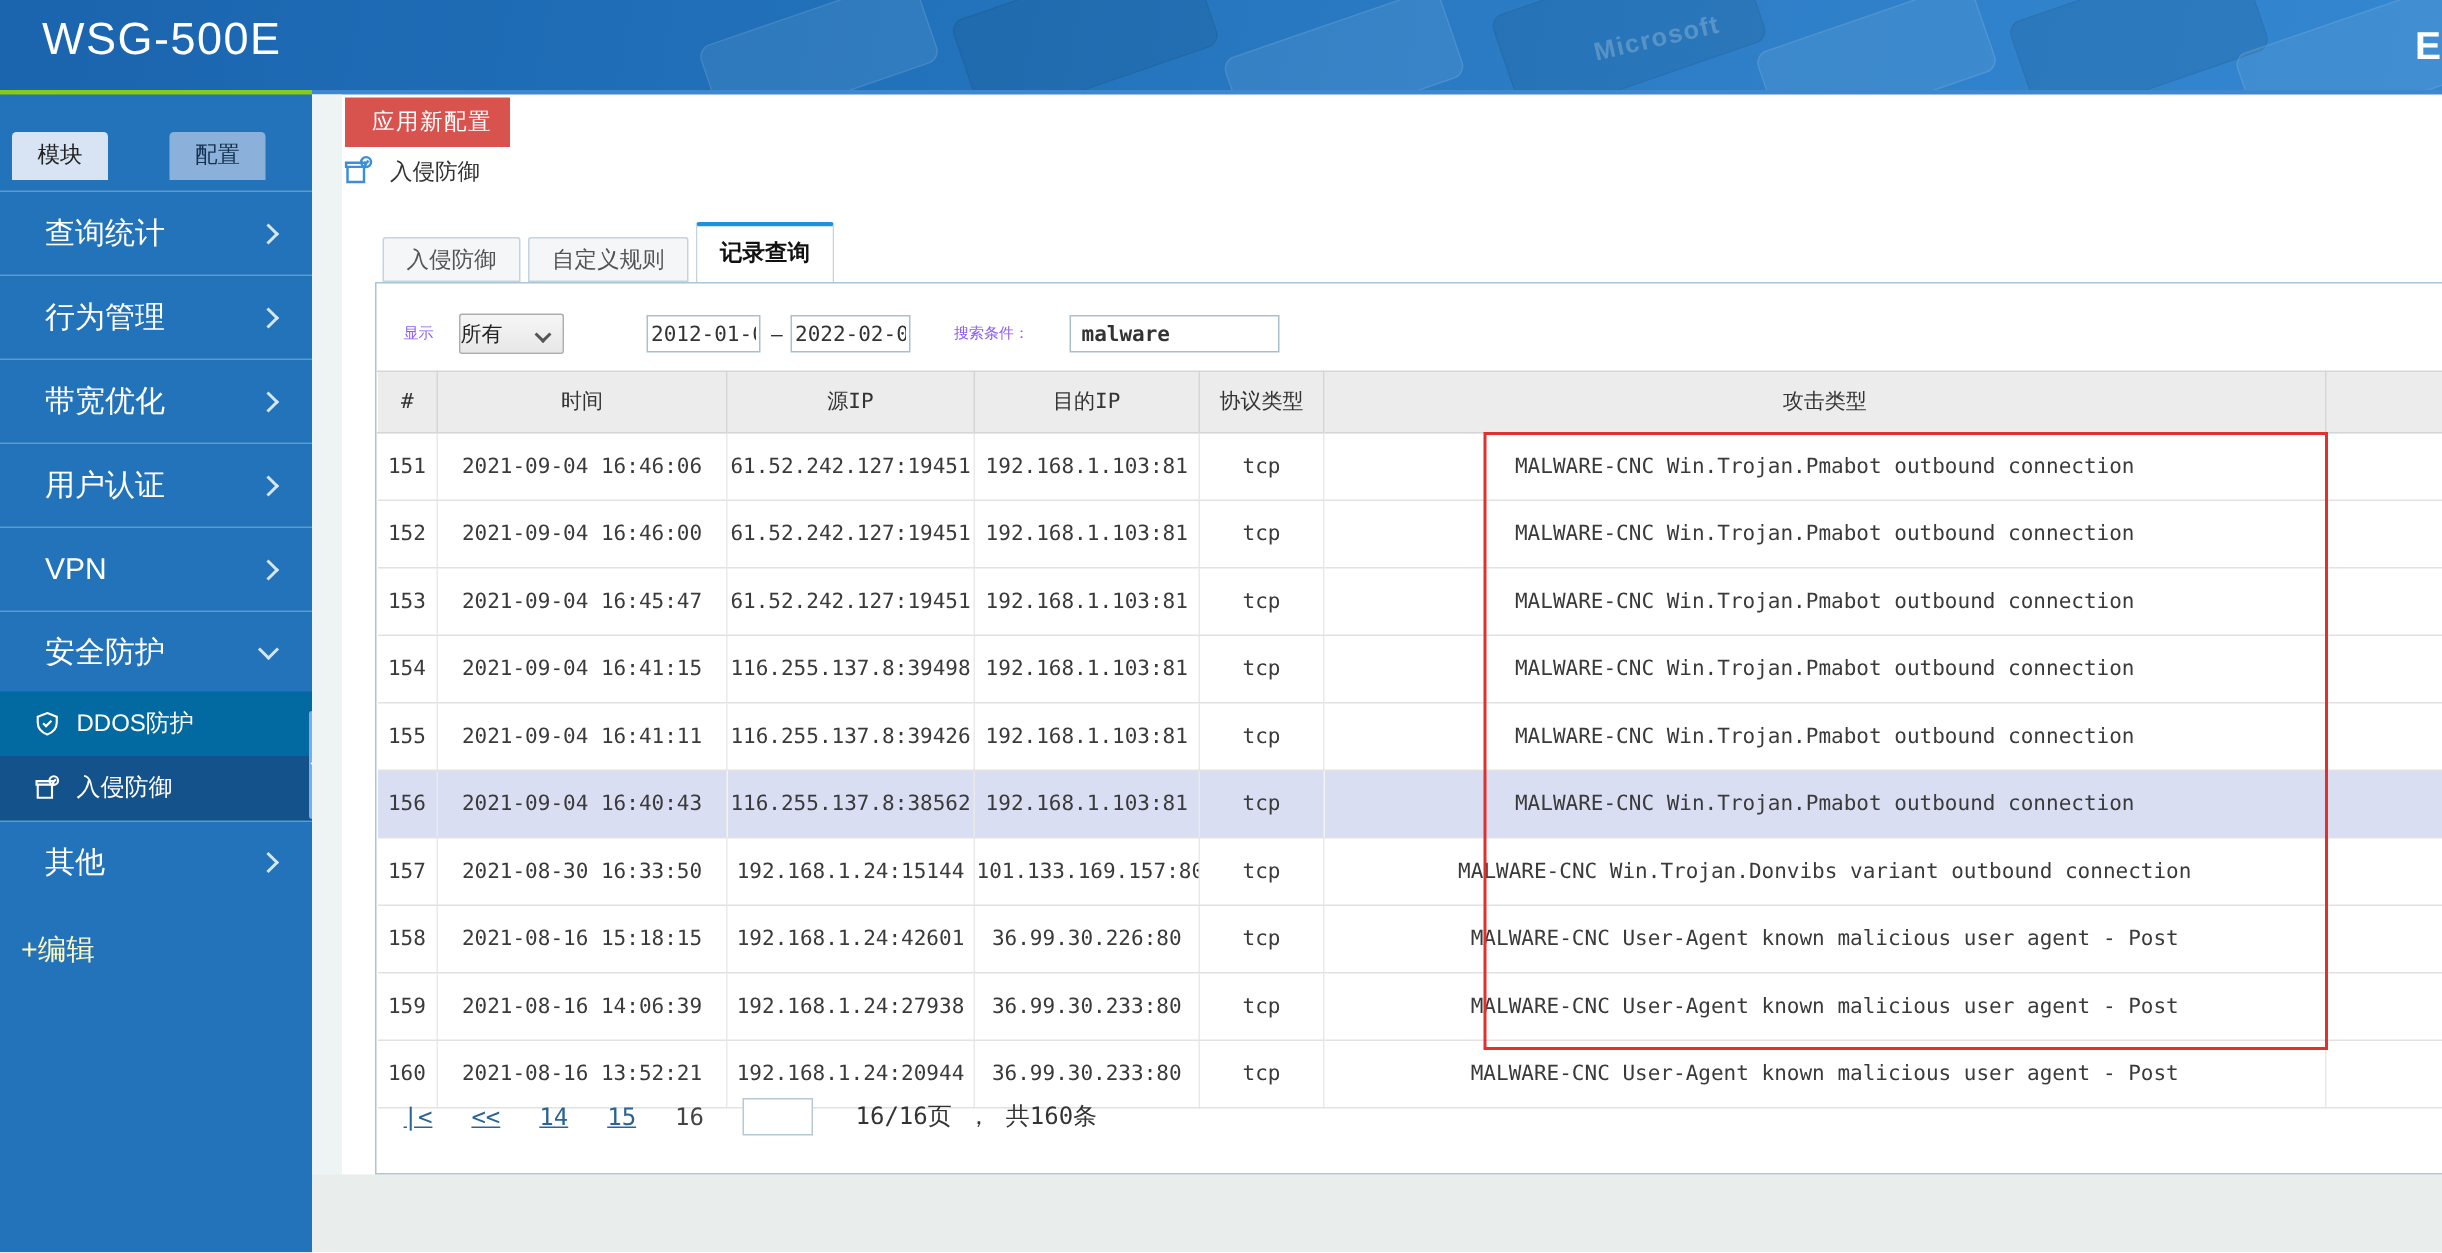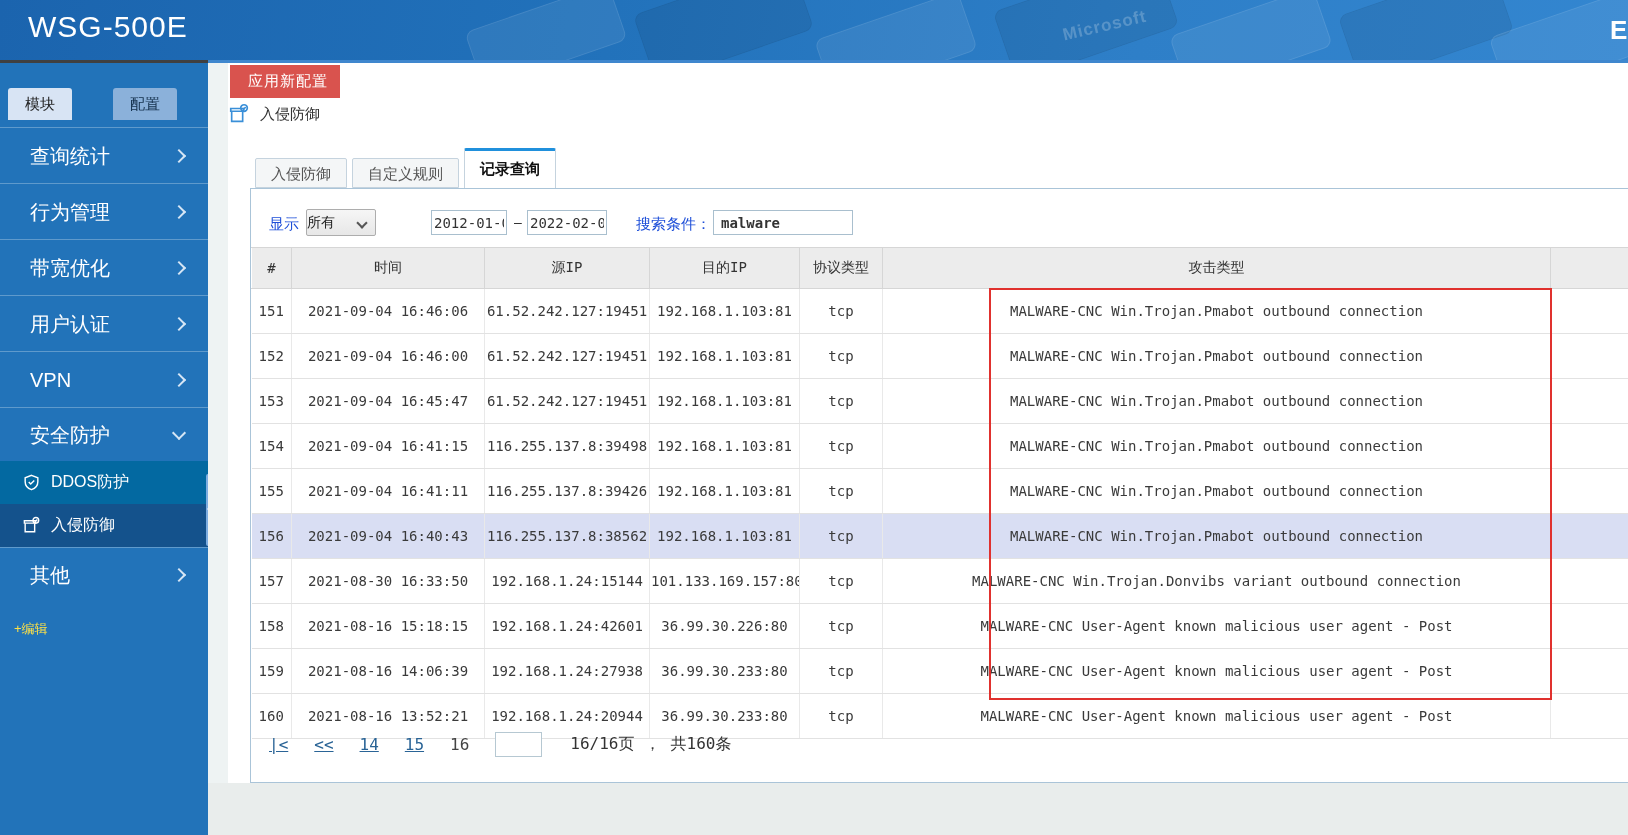--- a/index.html
+++ b/index.html
@@ -13,39 +13,39 @@
     border:1px solid rgba(255,255,255,0.09);transform:rotate(-19deg);}
   .key-tile.dark{background:rgba(0,0,0,0.07);border-color:rgba(0,0,0,0.05);}
   .hdr-watermark{position:absolute;left:1062px;top:16px;transform:rotate(-13deg);
     color:rgba(255,255,255,0.22);font-size:17px;font-weight:bold;letter-spacing:1px;}
   .app-title{position:absolute;left:28px;top:10px;color:#fff;font-size:30px;font-weight:500;letter-spacing:1px;}
   .hdr-right{position:absolute;left:1610px;top:15px;color:#fff;font-size:26px;font-weight:bold;}
   .hdr-line-main{position:absolute;left:208px;top:60px;width:1420px;height:3px;background:#3f87ce;}
 
   
   .sidebar{position:absolute;left:0;top:60px;width:208px;height:775px;background:#2273b9;
-    border-top:3px solid #404040;box-sizing:border-box;}
+    border-top:3px solid #84cc16;box-sizing:border-box;}
   .side-tab{position:absolute;height:32px;width:64px;line-height:32px;text-align:center;
     font-size:15px;border-radius:3px 3px 0 0;cursor:default;}
   .side-tab.active{left:8px;top:25px;background:#d8e4f4;color:#222;}
   .side-tab.inactive{left:76px;top:25px;background:#8bb1da;color:#14304c;margin-left:37px;}
   .menu{position:absolute;left:0;top:64px;width:208px;}
   .menu-item{position:relative;height:56px;border-top:1px solid rgba(255,255,255,0.28);
     color:#fff;font-size:20px;line-height:56px;padding-left:30px;box-sizing:border-box;cursor:pointer;}
   .menu-item:last-child{border-bottom:1px solid rgba(255,255,255,0.28);}
   .chev{position:absolute;right:24px;top:50%;width:8px;height:8px;
     border-right:2px solid #d6e6f5;border-bottom:2px solid #d6e6f5;}
   .chev.right{transform:translateY(-50%) rotate(-45deg);}
   .chev.down{transform:translateY(-70%) rotate(45deg);}
   .submenu{background:#0369a1;}
   .submenu-item{position:relative;height:43px;display:flex;align-items:center;
     color:#fff;font-size:16px;padding-left:22px;cursor:pointer;}
   .submenu-item.current{background:#14528c;}
   .submenu-item svg{margin-right:10px;flex:0 0 auto;}
-  .menu-edit{color:#fde047;font-size:13px;padding:18px 0 0 14px;cursor:pointer;}
+  .menu-edit{color:#fef9c3;font-size:19px;padding:18px 0 0 14px;cursor:pointer;}
   .collapse-handle{position:absolute;left:206px;top:474px;width:12px;height:72px;
     background:#7dade0;border-radius:2px;cursor:pointer;}
   .collapse-handle::after{content:"";position:absolute;left:1px;top:29px;
     border-top:6px solid transparent;border-bottom:6px solid transparent;border-right:7px solid #fff;}
 
   
   .gutter{position:absolute;left:208px;top:63px;width:20px;height:772px;background:#eef3f3;}
   .bottom-strip{position:absolute;left:208px;top:783px;width:1420px;height:52px;background:#e9edec;}
 
   .apply-btn{position:absolute;left:230px;top:65px;width:110px;height:33px;background:#d9534e;
@@ -56,21 +56,21 @@
   
   .tabbar{position:absolute;left:255px;top:148px;height:40px;display:flex;align-items:flex-end;z-index:3;}
   .tab{height:30px;line-height:30px;padding:0 15px;background:#f4f6f7;border:1px solid #c5d3de;
     color:#555;font-size:15px;margin-right:5px;border-radius:2px 2px 0 0;box-sizing:border-box;cursor:pointer;}
   .tab.active{height:40px;line-height:36px;background:#fff;border-top:3px solid #2090dc;
     border-bottom:none;color:#111;font-weight:bold;}
 
   
   .panel{position:absolute;left:250px;top:188px;width:1400px;height:595px;background:#fff;
     border:1px solid #aac4d8;box-sizing:border-box;z-index:1;}
-  .flabel{position:absolute;font-size:15px;color:#1d4ed8;}
+  .flabel{position:absolute;font-size:10px;color:#8b5cf6;}
   .fselect{position:absolute;left:55px;top:20px;width:70px;height:27px;box-sizing:border-box;
     border:1px solid #adadad;border-radius:2px;background:linear-gradient(#f6f6f6,#e7e7e7);
     font-size:14px;color:#222;display:flex;align-items:center;cursor:pointer;}
   .fselect .sel-chev{position:absolute;right:9px;top:9px;width:6px;height:6px;
     border-right:2px solid #555;border-bottom:2px solid #555;transform:rotate(45deg);}
   .tinput{position:absolute;box-sizing:border-box;height:25px;border:1px solid #a9bfce;
     font-size:14px;color:#333;font-family:"DejaVu Sans Mono",monospace;background:#fff;}
   .tinput.center{text-align:center;}
   .dash{position:absolute;font-size:14px;color:#333;}
 

